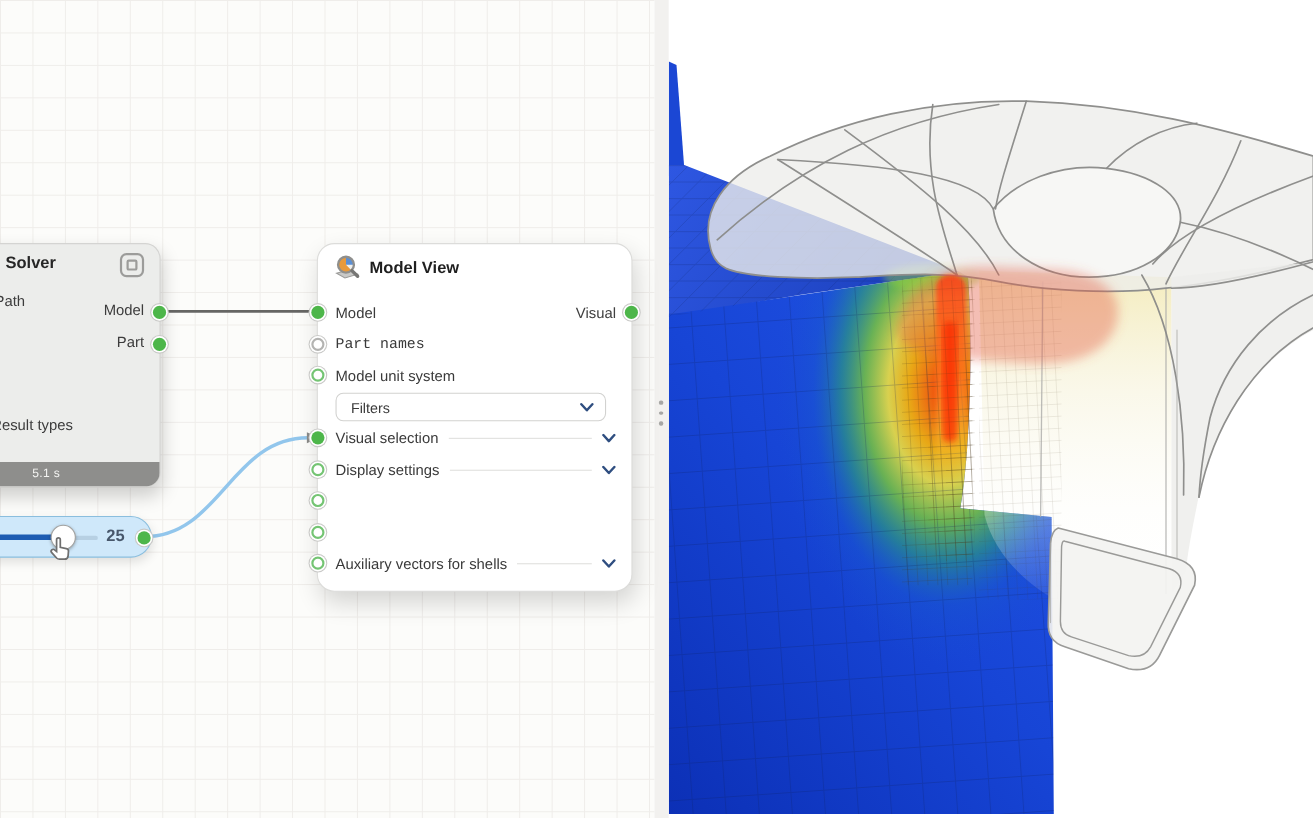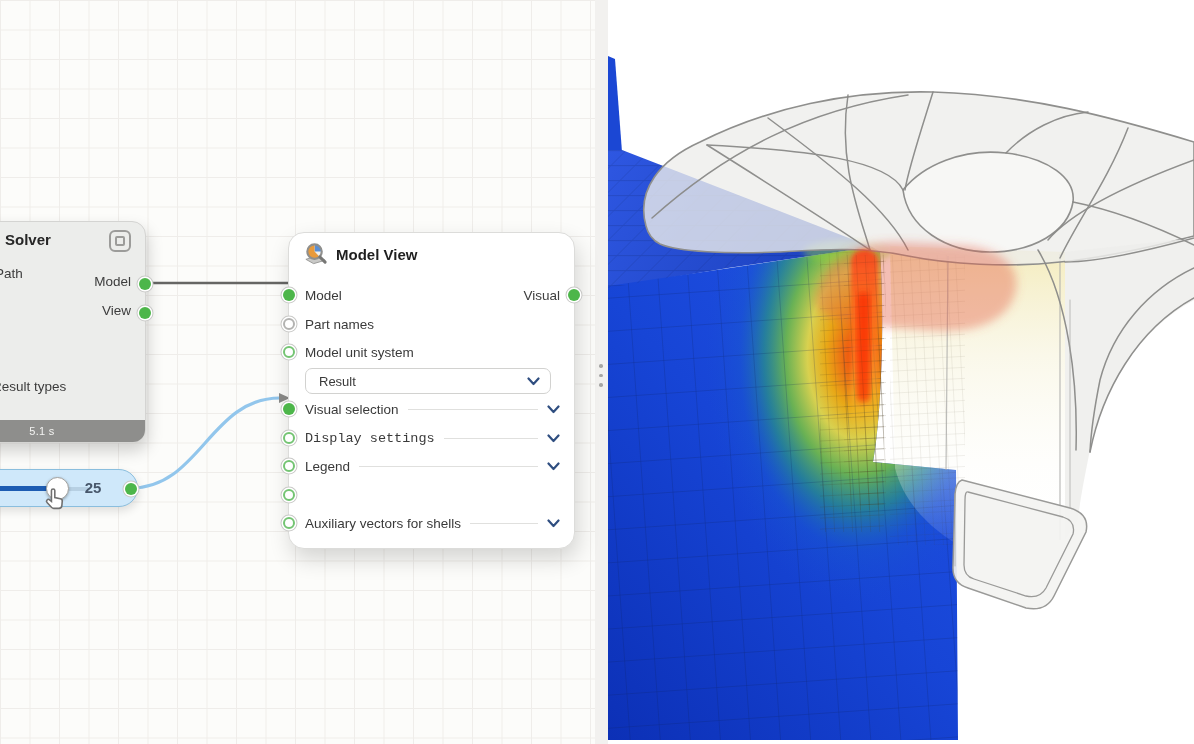--- a/index.html
+++ b/index.html
@@ -31,40 +31,40 @@
   .solver .title{position:absolute;left:66px;top:9px;font-size:15px;font-weight:bold;color:#262626;}
   .solver .collapse-icon{position:absolute;left:170px;top:8px;width:22px;height:22px;border:2px solid #9c9c9a;border-radius:6px;box-sizing:border-box;}
   .solver .collapse-icon::after{content:"";position:absolute;left:4px;top:4px;width:10px;height:10px;border:2px solid #9c9c9a;border-radius:2px;box-sizing:border-box;}
   .solver .lbl{position:absolute;font-size:13.5px;color:#3c3c3c;white-space:nowrap;}
   .solver .out{position:absolute;right:14px;font-size:13.5px;color:#3c3c3c;}
   .solver .footer{height:22px;background:#8e8e8c;border-radius:0 0 12px 12px;color:#f4f4f2;
     font-size:11px;display:flex;align-items:center;justify-content:center;letter-spacing:.3px;}
 
   
   .mview{left:288px;top:221px;width:287px;height:317px;background:#ffffff;border:1px solid #dcdcda;
-    border-radius:16px;box-shadow:3px 10px 22px rgba(0,0,0,.16);margin-top:11px;}
+    border-radius:16px;box-shadow:3px 10px 22px rgba(0,0,0,.16);}
   .mview .header{position:absolute;left:14px;top:9px;display:flex;align-items:center;gap:8px;}
   .mview .header .ttl{font-size:15px;font-weight:bold;color:#1f1f1f;}
   .mview .row{position:absolute;left:16px;right:14px;height:24px;display:flex;align-items:center;}
   .mview .row .rlabel{font-size:13.5px;color:#3a3a3a;white-space:nowrap;}
   .mview .row .sep{flex:1;border-top:1.5px solid #e0e0de;margin:0 9px;}
   .mview .row .rright{font-size:13.5px;color:#404040;margin-left:auto;}
   .chev{width:13px;height:9px;flex:none;}
   .dropdown{position:absolute;left:16px;top:135px;width:246px;height:26px;border:1px solid #d2d2d0;
     border-radius:7px;background:#fff;display:flex;align-items:center;box-sizing:border-box;padding:0 10px 0 13px;}
   .dropdown .dval{font-size:13px;color:#3a3a3a;flex:1;}
 
   
   .slider{left:-40px;top:469px;width:178px;height:38px;background:#cfe8fa;border:1.5px solid #8abede;
     border-radius:19px;box-shadow:1px 4px 10px rgba(0,0,0,.12);}
   .slider .track-f{position:absolute;left:12px;top:16px;width:85px;height:5px;background:#1d5cb2;border-radius:3px;}
   .slider .track-e{position:absolute;left:97px;top:16.5px;width:31px;height:4px;background:#b7d0e3;border-radius:2px;}
   .slider .thumb{position:absolute;left:85px;top:6.5px;width:23px;height:23px;border-radius:50%;background:#fff;
     border:1px solid #a2a2a0;box-shadow:0 1px 3px rgba(0,0,0,.3);box-sizing:border-box;}
-  .slider .val{position:absolute;left:116px;top:9px;width:32px;text-align:center;font-size:15px;color:#47576b;font-weight:bold;}
+  .slider .val{position:absolute;left:128px;top:9px;width:32px;text-align:center;font-size:15px;color:#47576b;font-weight:bold;}
   .cursor{position:absolute;left:82px;top:16px;width:27px;height:27px;z-index:6;}
 
   .viewport{position:absolute;left:608px;top:0;width:586px;height:744px;background:#fff;}
 </style>
 </head>
 <body>
 
 <div class="stage">
 
   <div class="editor">
@@ -74,21 +74,21 @@
       <path d="M131,488 C200,488 210,398 280,398" stroke="#92c6ec" stroke-width="3.2" fill="none"></path>
       <polygon points="279,393 290,398 279,403" fill="#8a8a88"></polygon>
     </svg>
 
     <div class="node solver">
       <div class="body">
         <div class="title">Solver</div>
         <div class="collapse-icon"></div>
         <div class="lbl" style="left:56px;top:265px;top:44px;">Path</div>
         <div class="out" style="top:52px;">Model</div>
-        <div class="out" style="top:81px;">View</div>
+        <div class="out" style="top:81px;">Part</div>
         <div class="port filled" style="right:-6px;top:56px;"></div>
         <div class="port filled" style="right:-6px;top:85px;"></div>
         <div class="lbl" style="left:53px;top:157px;">Result types</div>
       </div>
       <div class="footer">5.1 s</div>
     </div>
 
     <div class="node slider">
       <div class="track-f"></div>
       <div class="track-e"></div>
@@ -113,62 +113,55 @@
         <span class="ttl">Model View</span>
       </div>
 
       <div class="row" style="top:50px;">
         <span class="rlabel">Model</span>
         <span class="rright">Visual</span>
       </div>
       <div class="port filled" style="left:-6px;top:56px;"></div>
       <div class="port filled" style="right:-6px;top:56px;"></div>
 
-      <div class="row" style="top:79px;">
+      <div class="row" style="top:79px;font-family:Liberation Mono, monospace;">
         <span class="rlabel">Part names</span>
       </div>
       <div class="port hollow-gray" style="left:-6px;top:85px;"></div>
 
       <div class="row" style="top:107px;text-align:center;">
         <span class="rlabel">Model unit system</span>
       </div>
       <div class="port hollow-green" style="left:-6px;top:113px;"></div>
 
       <div class="dropdown">
-        <span class="dval">Result</span>
+        <span class="dval">Filters</span>
         <svg class="chev" viewBox="0 0 13 9">
           <path d="M1.5 1.5 L6.5 7 L11.5 1.5" fill="none" stroke="#2f4e80" stroke-width="2.2" stroke-linecap="round" stroke-linejoin="round"></path>
         </svg>
       </div>
 
       <div class="row" style="top:164px;">
         <span class="rlabel">Visual selection</span>
         <span class="sep"></span>
         <svg class="chev" viewBox="0 0 13 9">
             <path d="M1.5 1.5 L6.5 7 L11.5 1.5" fill="none" stroke="#2f4e80" stroke-width="2.2" stroke-linecap="round" stroke-linejoin="round"></path>
           </svg>
       </div>
       <div class="port filled" style="left:-6px;top:170px;"></div>
 
-      <div class="row" style="top:193px;font-family:Liberation Mono, monospace;">
+      <div class="row" style="top:193px;">
         <span class="rlabel">Display settings</span>
         <span class="sep"></span>
         <svg class="chev" viewBox="0 0 13 9">
             <path d="M1.5 1.5 L6.5 7 L11.5 1.5" fill="none" stroke="#2f4e80" stroke-width="2.2" stroke-linecap="round" stroke-linejoin="round"></path>
           </svg>
       </div>
       <div class="port hollow-green" style="left:-6px;top:199px;"></div>
 
-      <div class="row" style="top:221px;">
-        <span class="rlabel">Legend</span>
-        <span class="sep"></span>
-        <svg class="chev" viewBox="0 0 13 9">
-            <path d="M1.5 1.5 L6.5 7 L11.5 1.5" fill="none" stroke="#2f4e80" stroke-width="2.2" stroke-linecap="round" stroke-linejoin="round"></path>
-          </svg>
-      </div>
       <div class="port hollow-green" style="left:-6px;top:227px;"></div>
 
       <div class="port hollow-green" style="left:-6px;top:256px;"></div>
 
       <div class="row" style="top:278px;justify-content:flex-end;">
         <span class="rlabel">Auxiliary vectors for shells</span>
         <span class="sep"></span>
         <svg class="chev" viewBox="0 0 13 9">
             <path d="M1.5 1.5 L6.5 7 L11.5 1.5" fill="none" stroke="#2f4e80" stroke-width="2.2" stroke-linecap="round" stroke-linejoin="round"></path>
           </svg>

